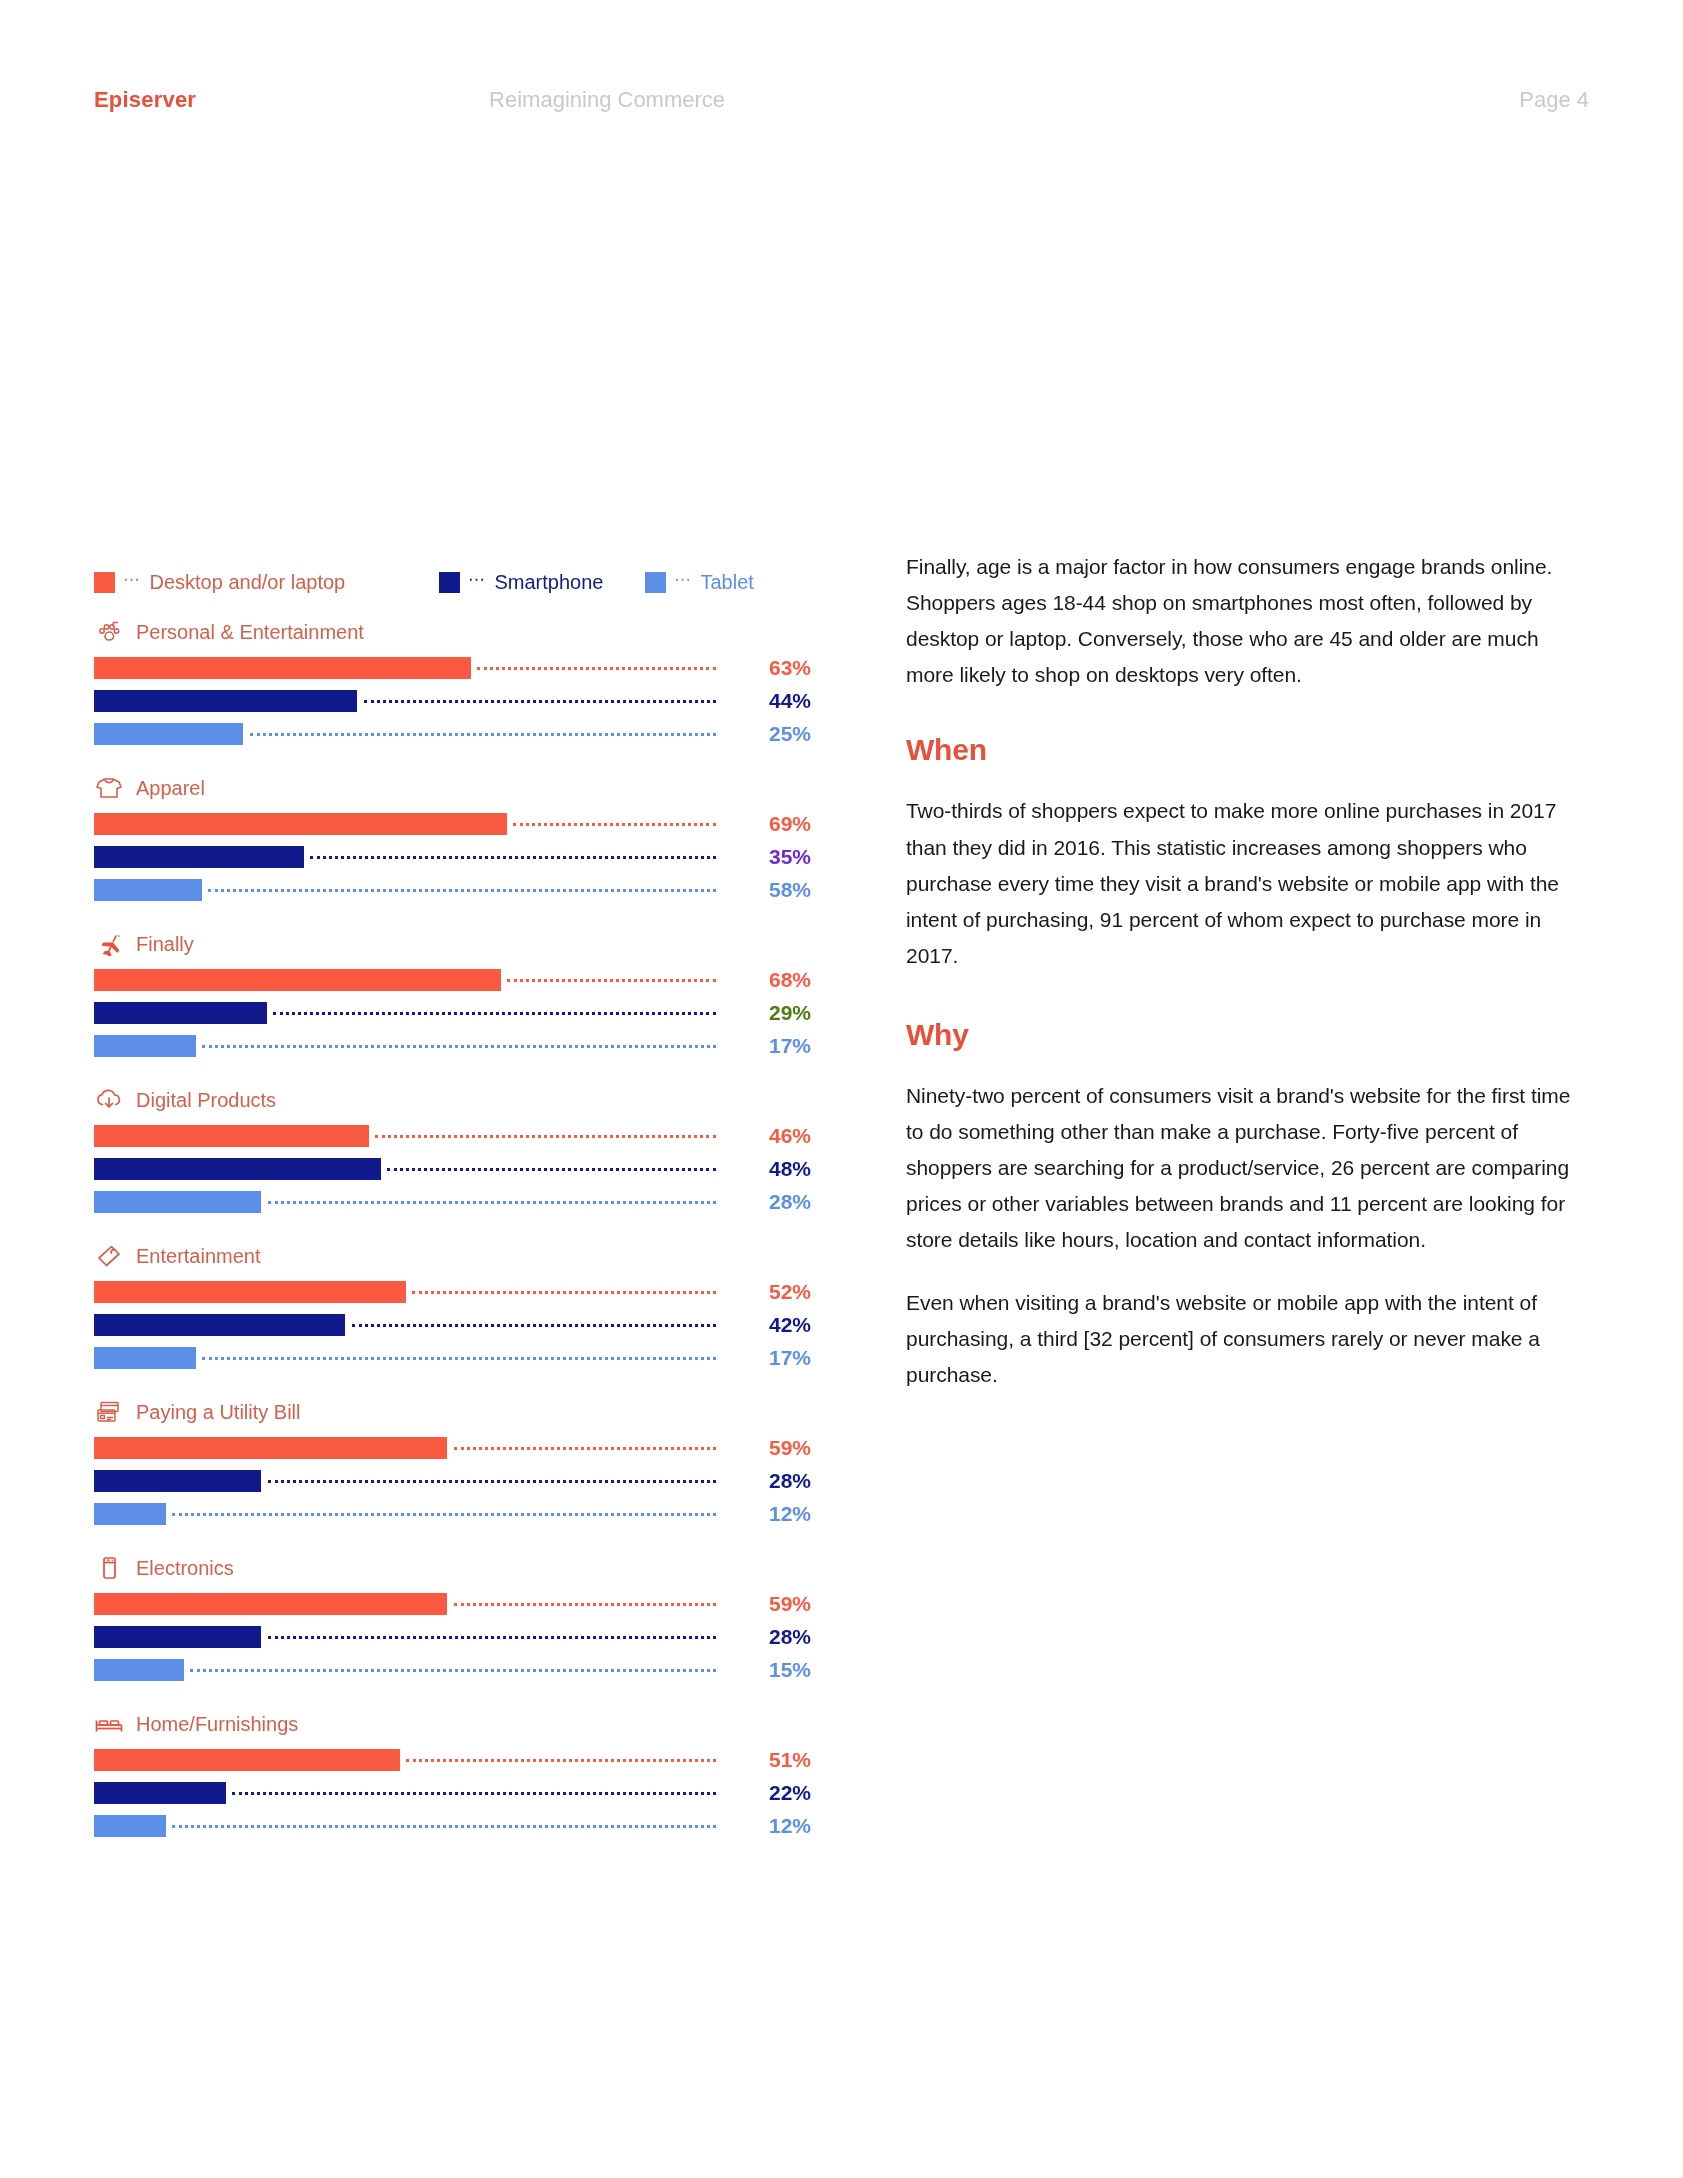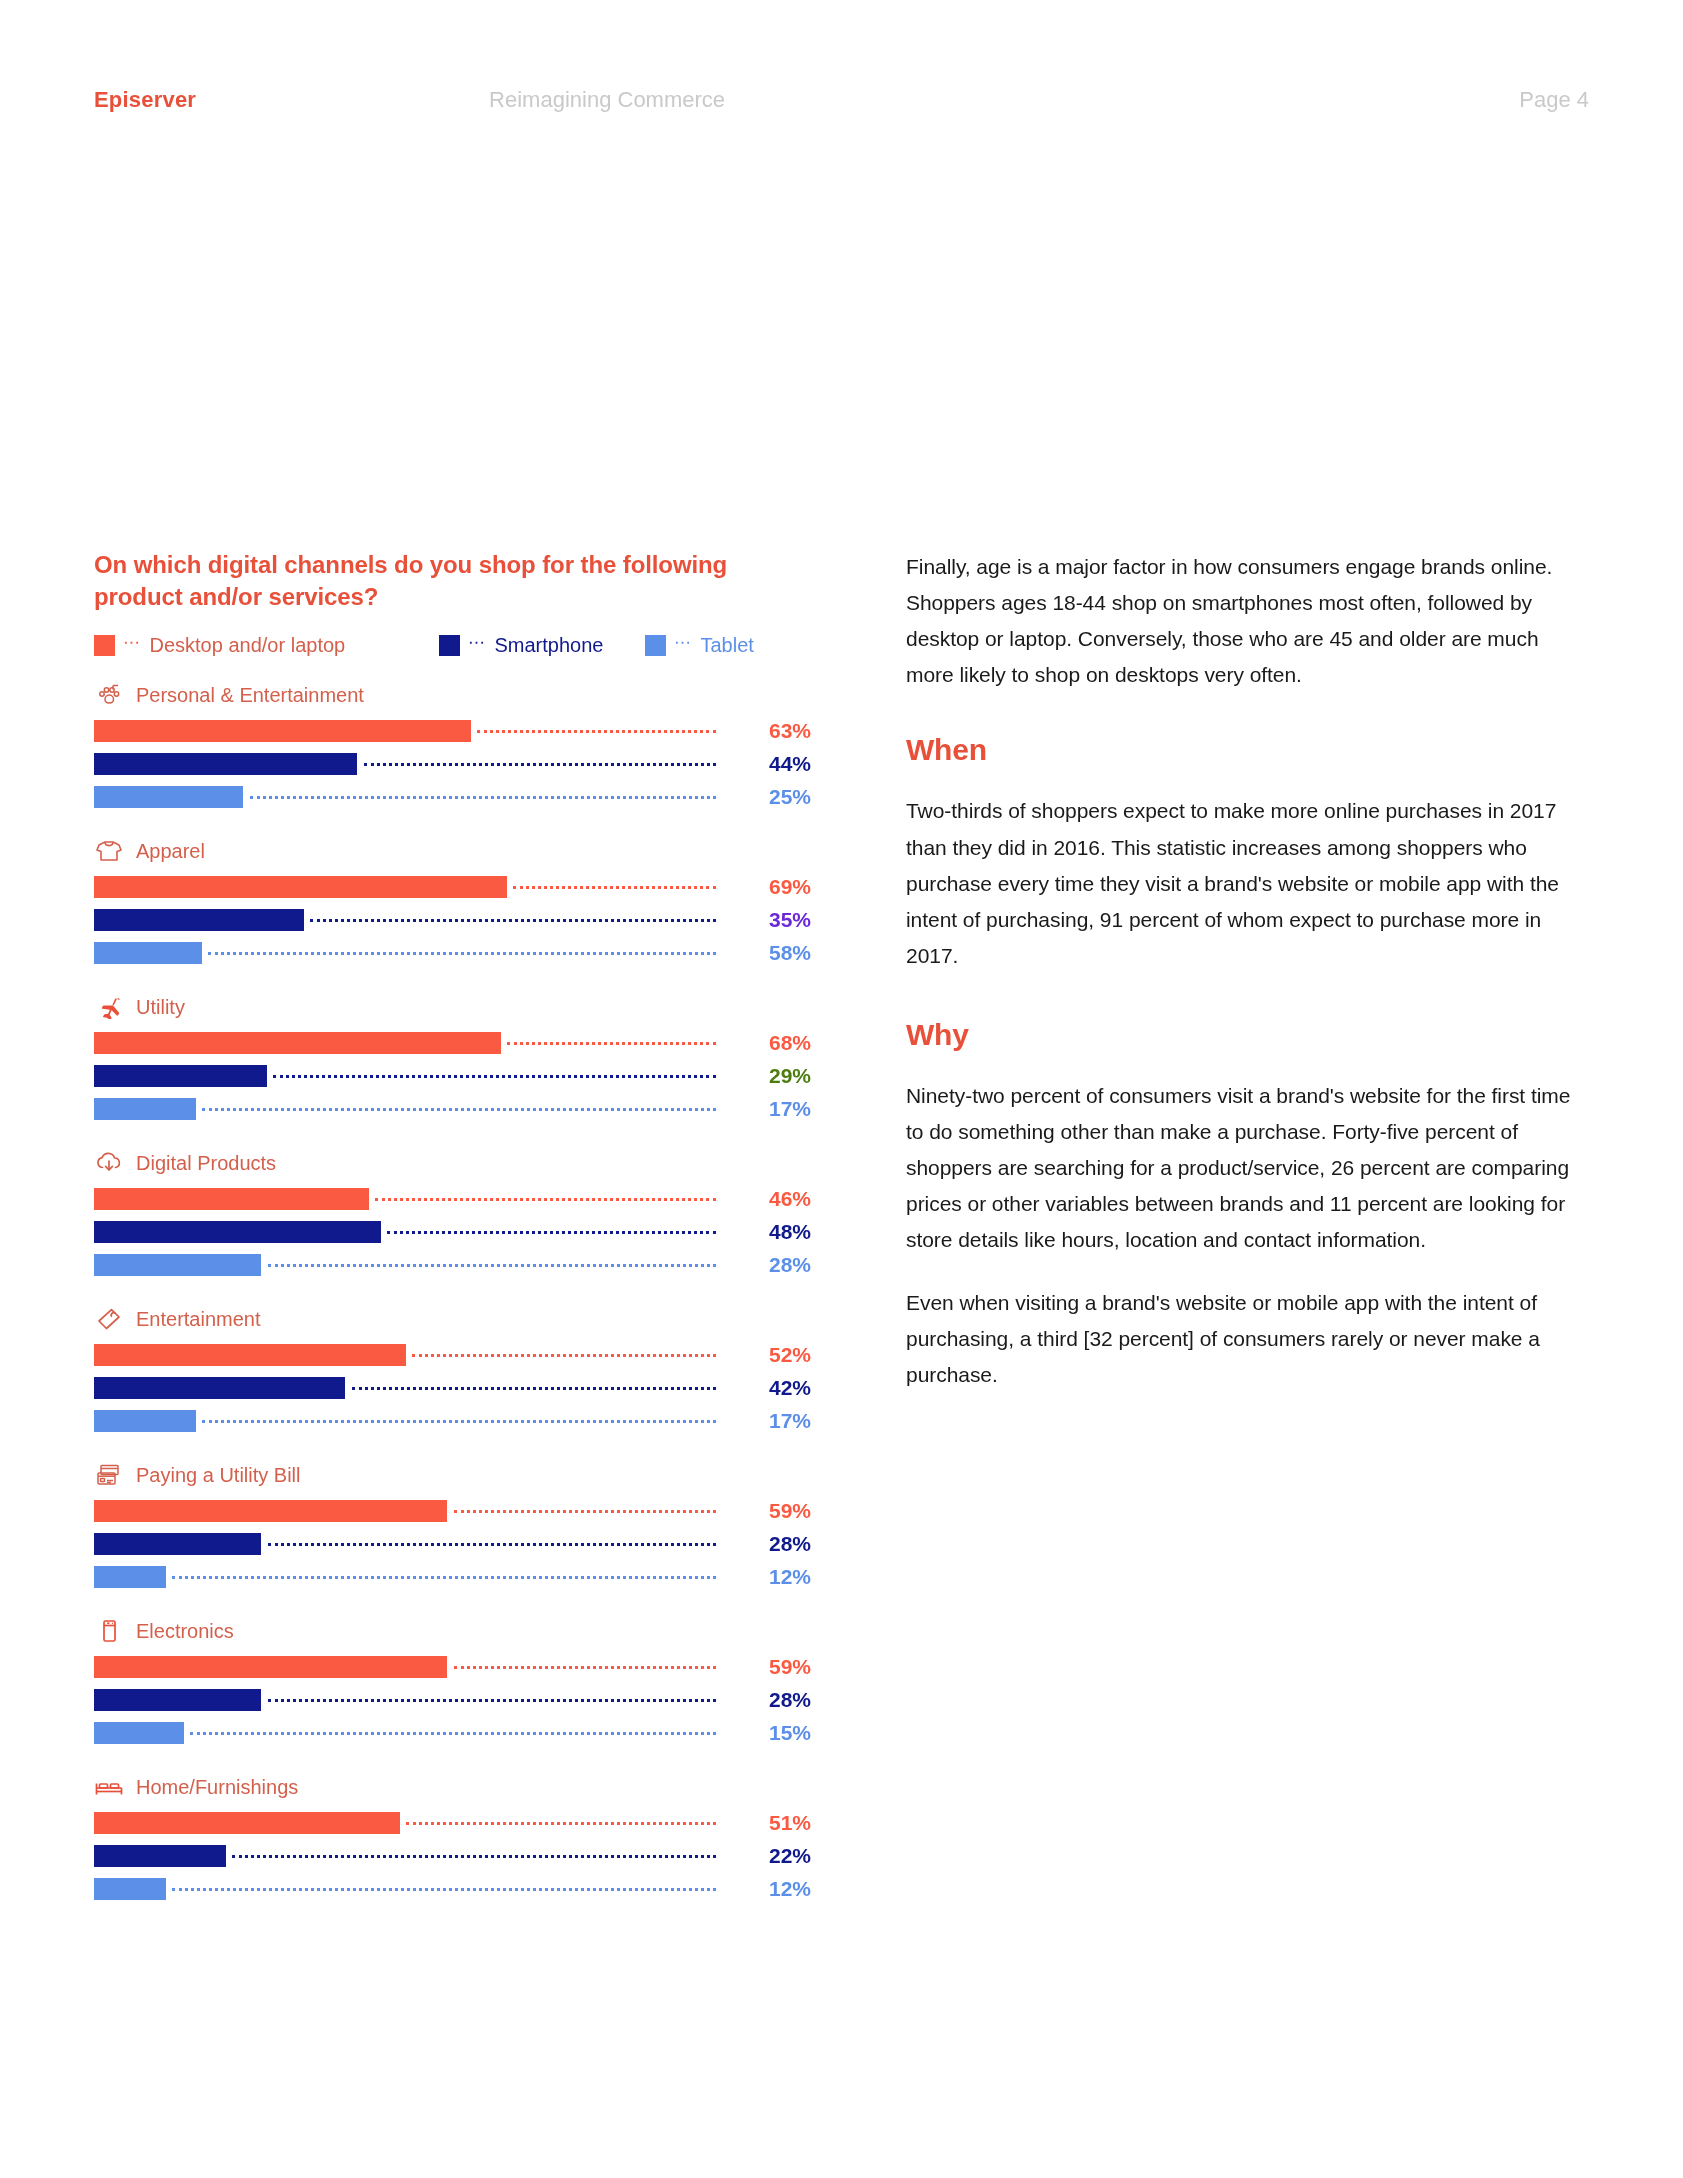--- a/index.html
+++ b/index.html
@@ -104,21 +104,20 @@
   <div class="page-header">
     <span class="brand">Episerver</span>
     <span class="doc-title">Reimagining Commerce</span>
     <span class="page-num">Page 4</span>
   </div>
 
   <div class="body-wrap">
 
     <div class="col-left">
 
-      <div class="chart-title">On which digital channels do you shop for the following product and/or services?</div>
 
       <div class="legend">
         <div class="legend-item desktop">
           <span class="legend-swatch" style="background:#fa5a41"></span>
           <span class="legend-dots" style="color:#fa5a41">⋯</span>
           <span class="legend-label" style="color:#d4604c">Desktop and/or laptop</span>
         </div>
         <div class="legend-item smartphone">
           <span class="legend-swatch" style="background:#111a8c"></span>
           <span class="legend-dots" style="color:#111a8c">⋯</span>
@@ -200,21 +199,21 @@
               <div class="bar-value" style="color: rgb(92, 143, 232);">58%</div>
             </div>
           </div>
           <div class="bar-group">
             <div class="group-head">
               <span class="group-icon">
                 <svg width="28" height="24" viewBox="0 0 28 24" fill="#e8503a">
                   <path d="M26.2 9.1c.5-.5.5-1.4 0-2-.6-.5-1.5-.5-2 0l-5.1 5-9.6-3.4a1 1 0 0 0-1 .2L7.2 10.2a.8.8 0 0 0 .2 1.3l6.6 3.3-3.2 3.2-3.4-.6a.9.9 0 0 0-.8.3L5.3 18.8a.7.7 0 0 0 .2 1.1l3.1 1.5 1.5 3.1c.3.5 1 .6 1.3.1l1-1.2c.2-.2.3-.5.3-.8l-.6-3.4 3.2-3.2 3.3 6.6c.3.5 1 .6 1.3.2l1.3-1.3c.2-.2.3-.6.2-1l-3.4-9.5 5-5.1z" transform="rotate(-20 14 12)"></path>
                 </svg>
               </span>
-              <span class="group-label">Utility</span>
+              <span class="group-label">Finally</span>
             </div>
             <div class="bar-row">
               <div class="bar-track">
                 <div class="bar-fill" style="width: 407px; background: rgb(250, 90, 65);"></div>
                 <div class="bar-dots" style="width: 209px; color: rgb(250, 90, 65);"></div>
               </div>
               <div class="bar-value" style="color: rgb(250, 90, 65);">68%</div>
             </div>
             <div class="bar-row">
               <div class="bar-track">

